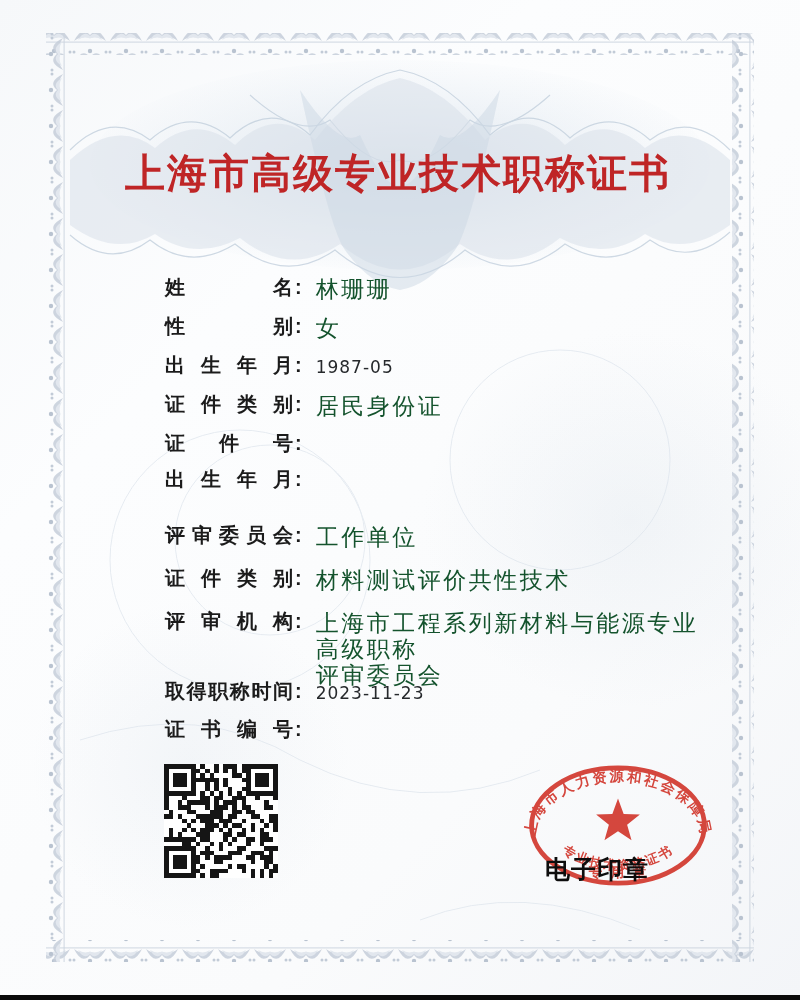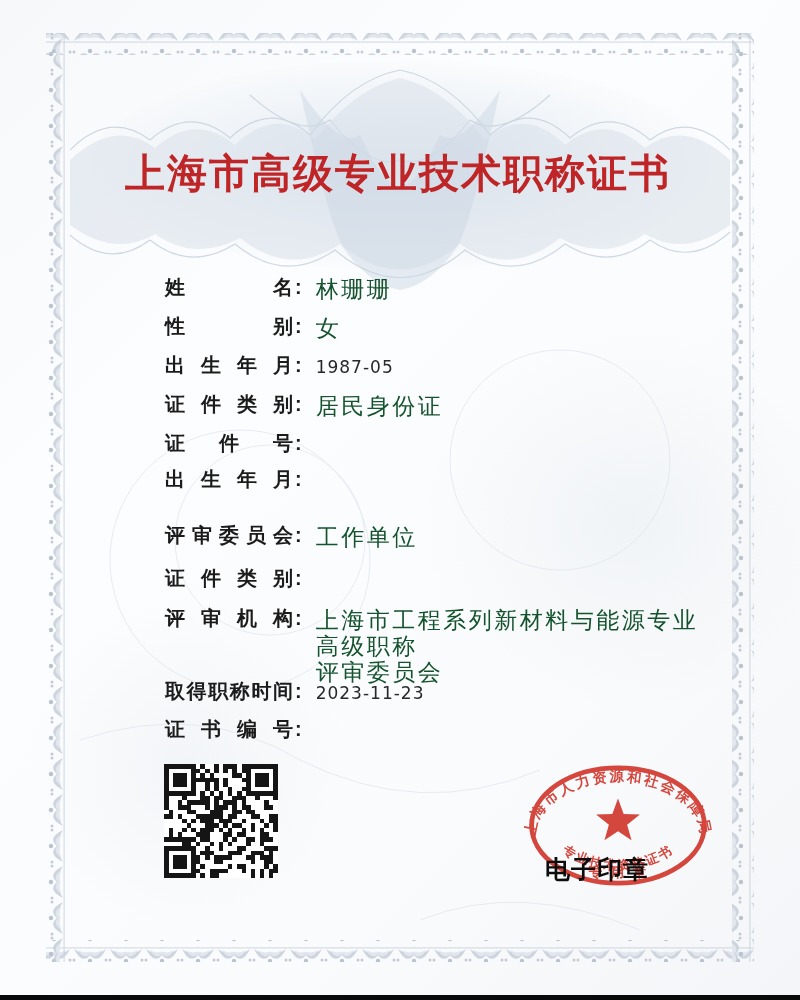--- a/index.html
+++ b/index.html
@@ -159,20 +159,21 @@
 
   <div class="block b2">
     <div class="row">
       <span class="lbl">评审委员会</span>
         <span class="colon">:</span>
       <span class="val">工作单位</span>
     </div>
     <div class="row">
       <span class="lbl">证件类别</span>
         <span class="colon">:</span>
+      <span class="val">材料测试评价共性技术</span>
     </div>
     <div class="row">
       <span class="lbl">评审机构</span>
         <span class="colon">:</span>
       <span class="val">上海市工程系列新材料与能源专业高级职称
 评审委员会</span>
     </div>
   </div>
 
   <div class="block b3">

